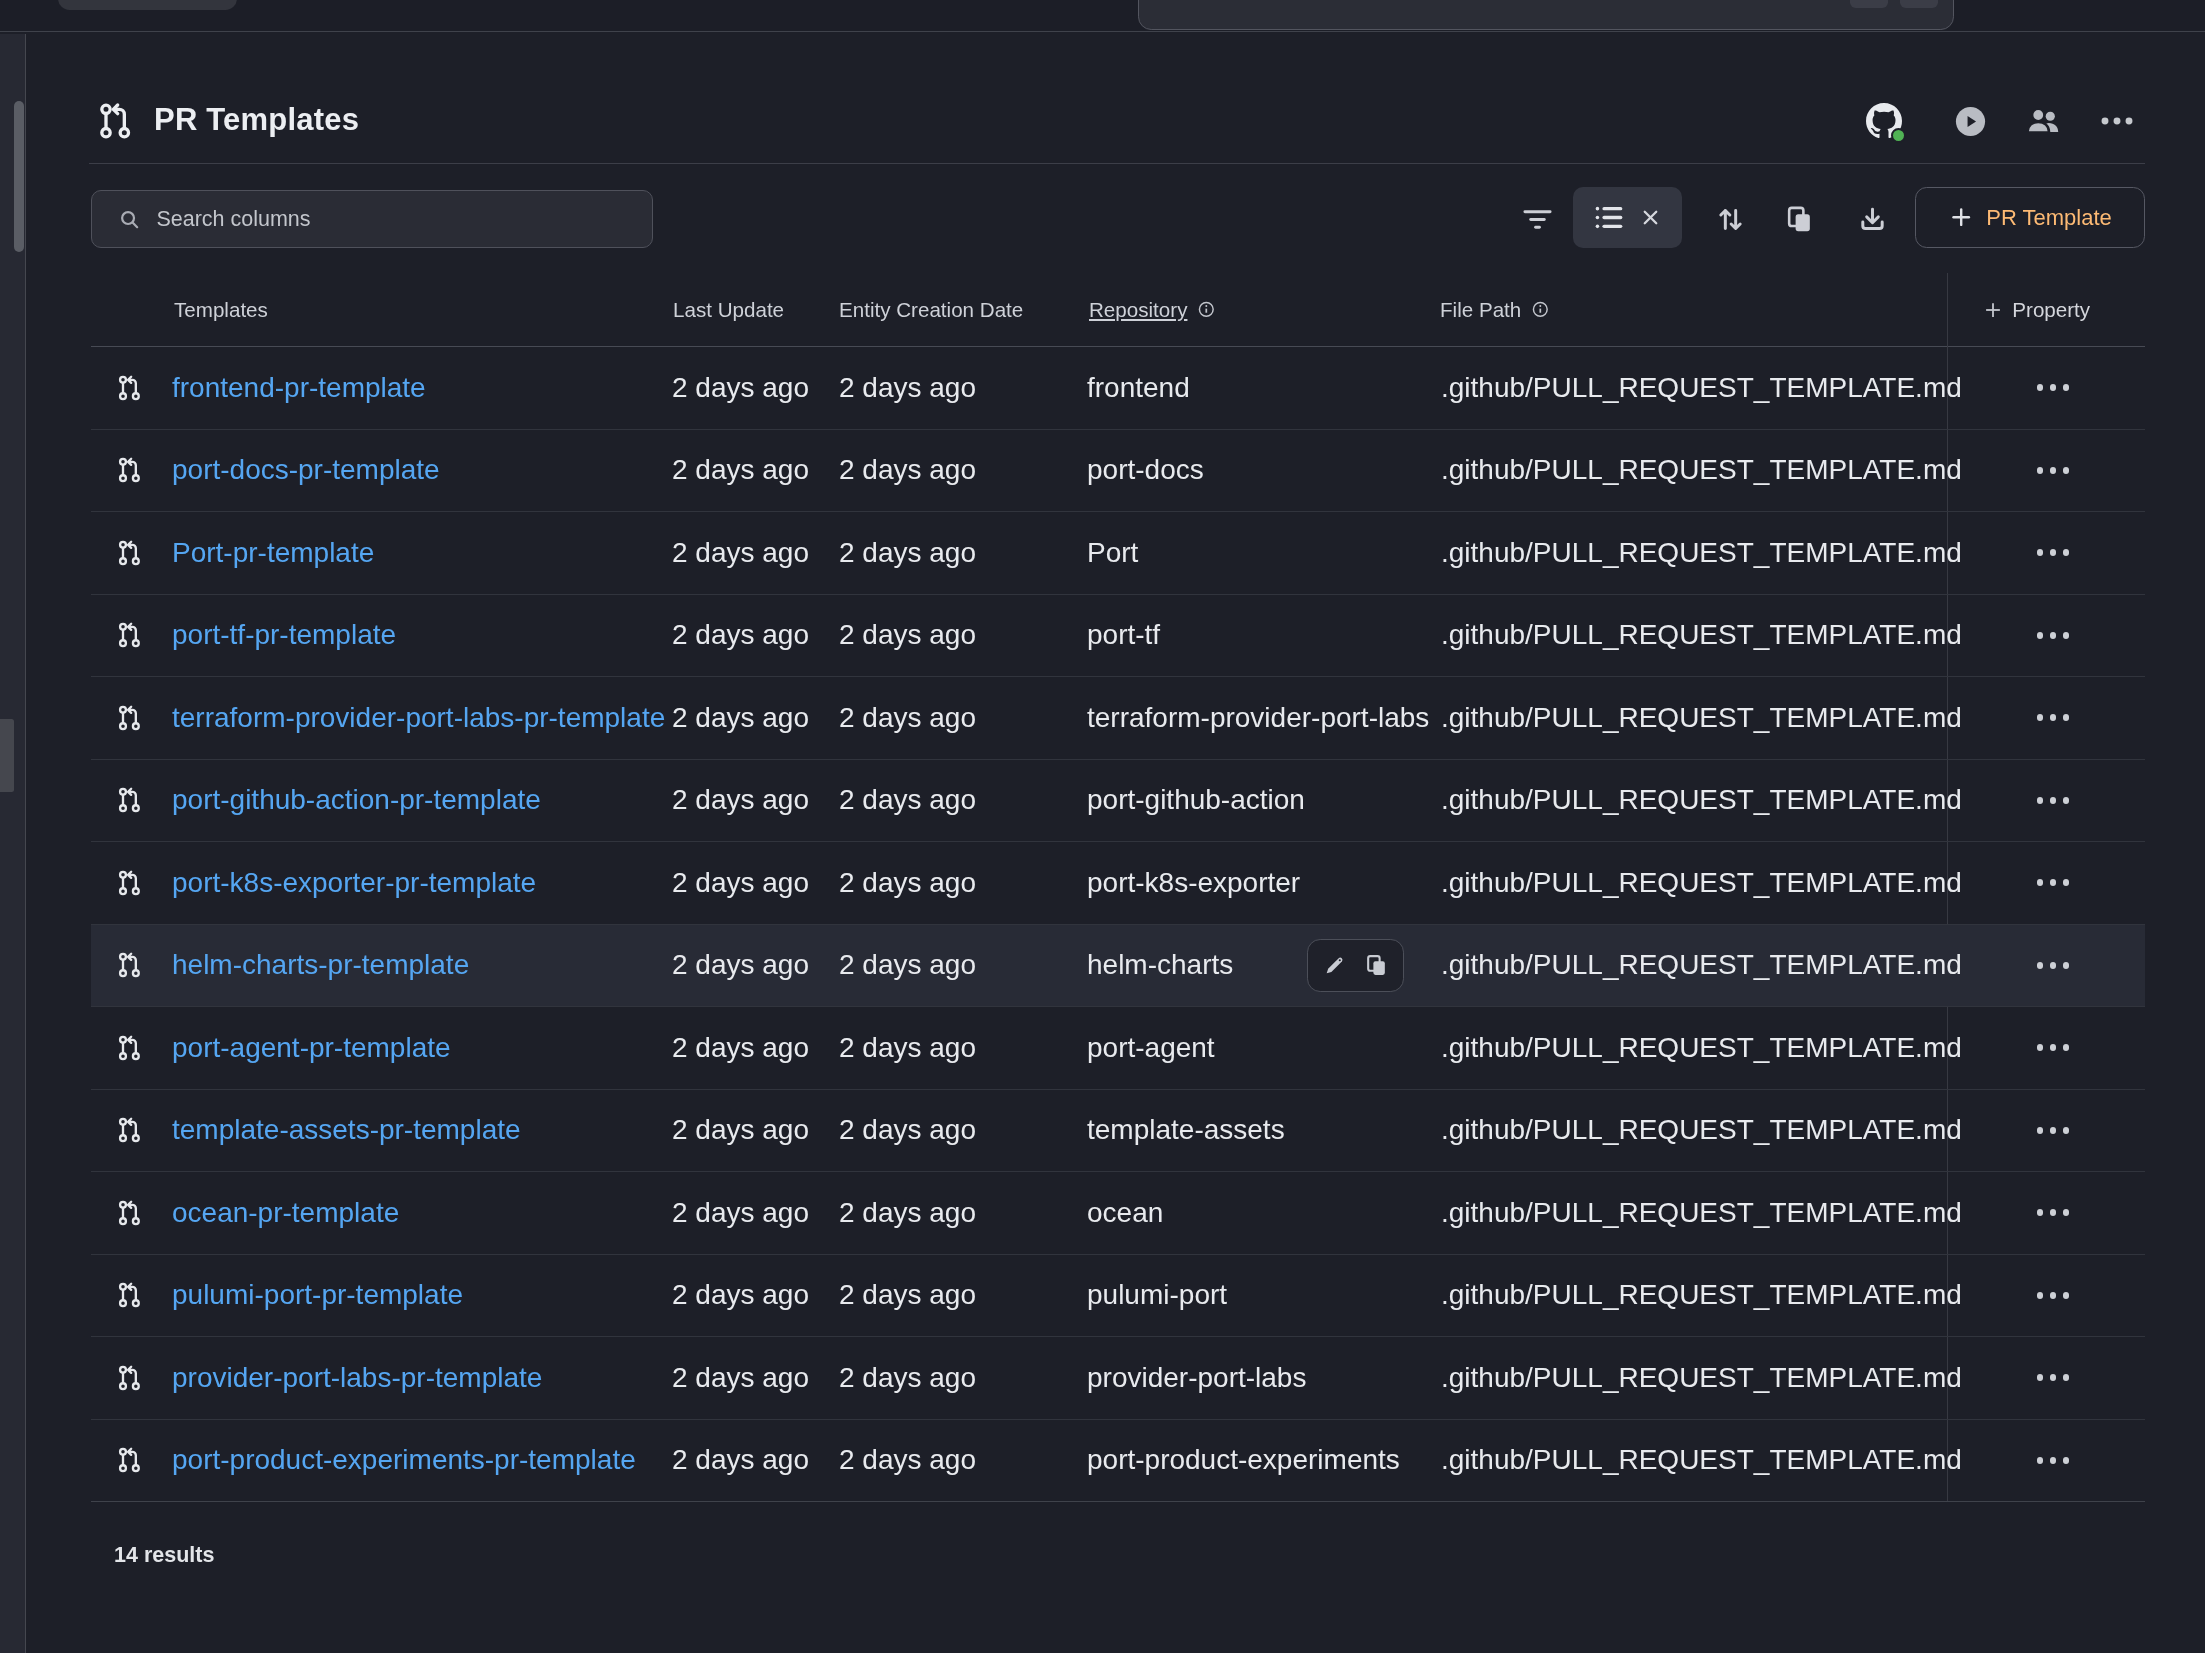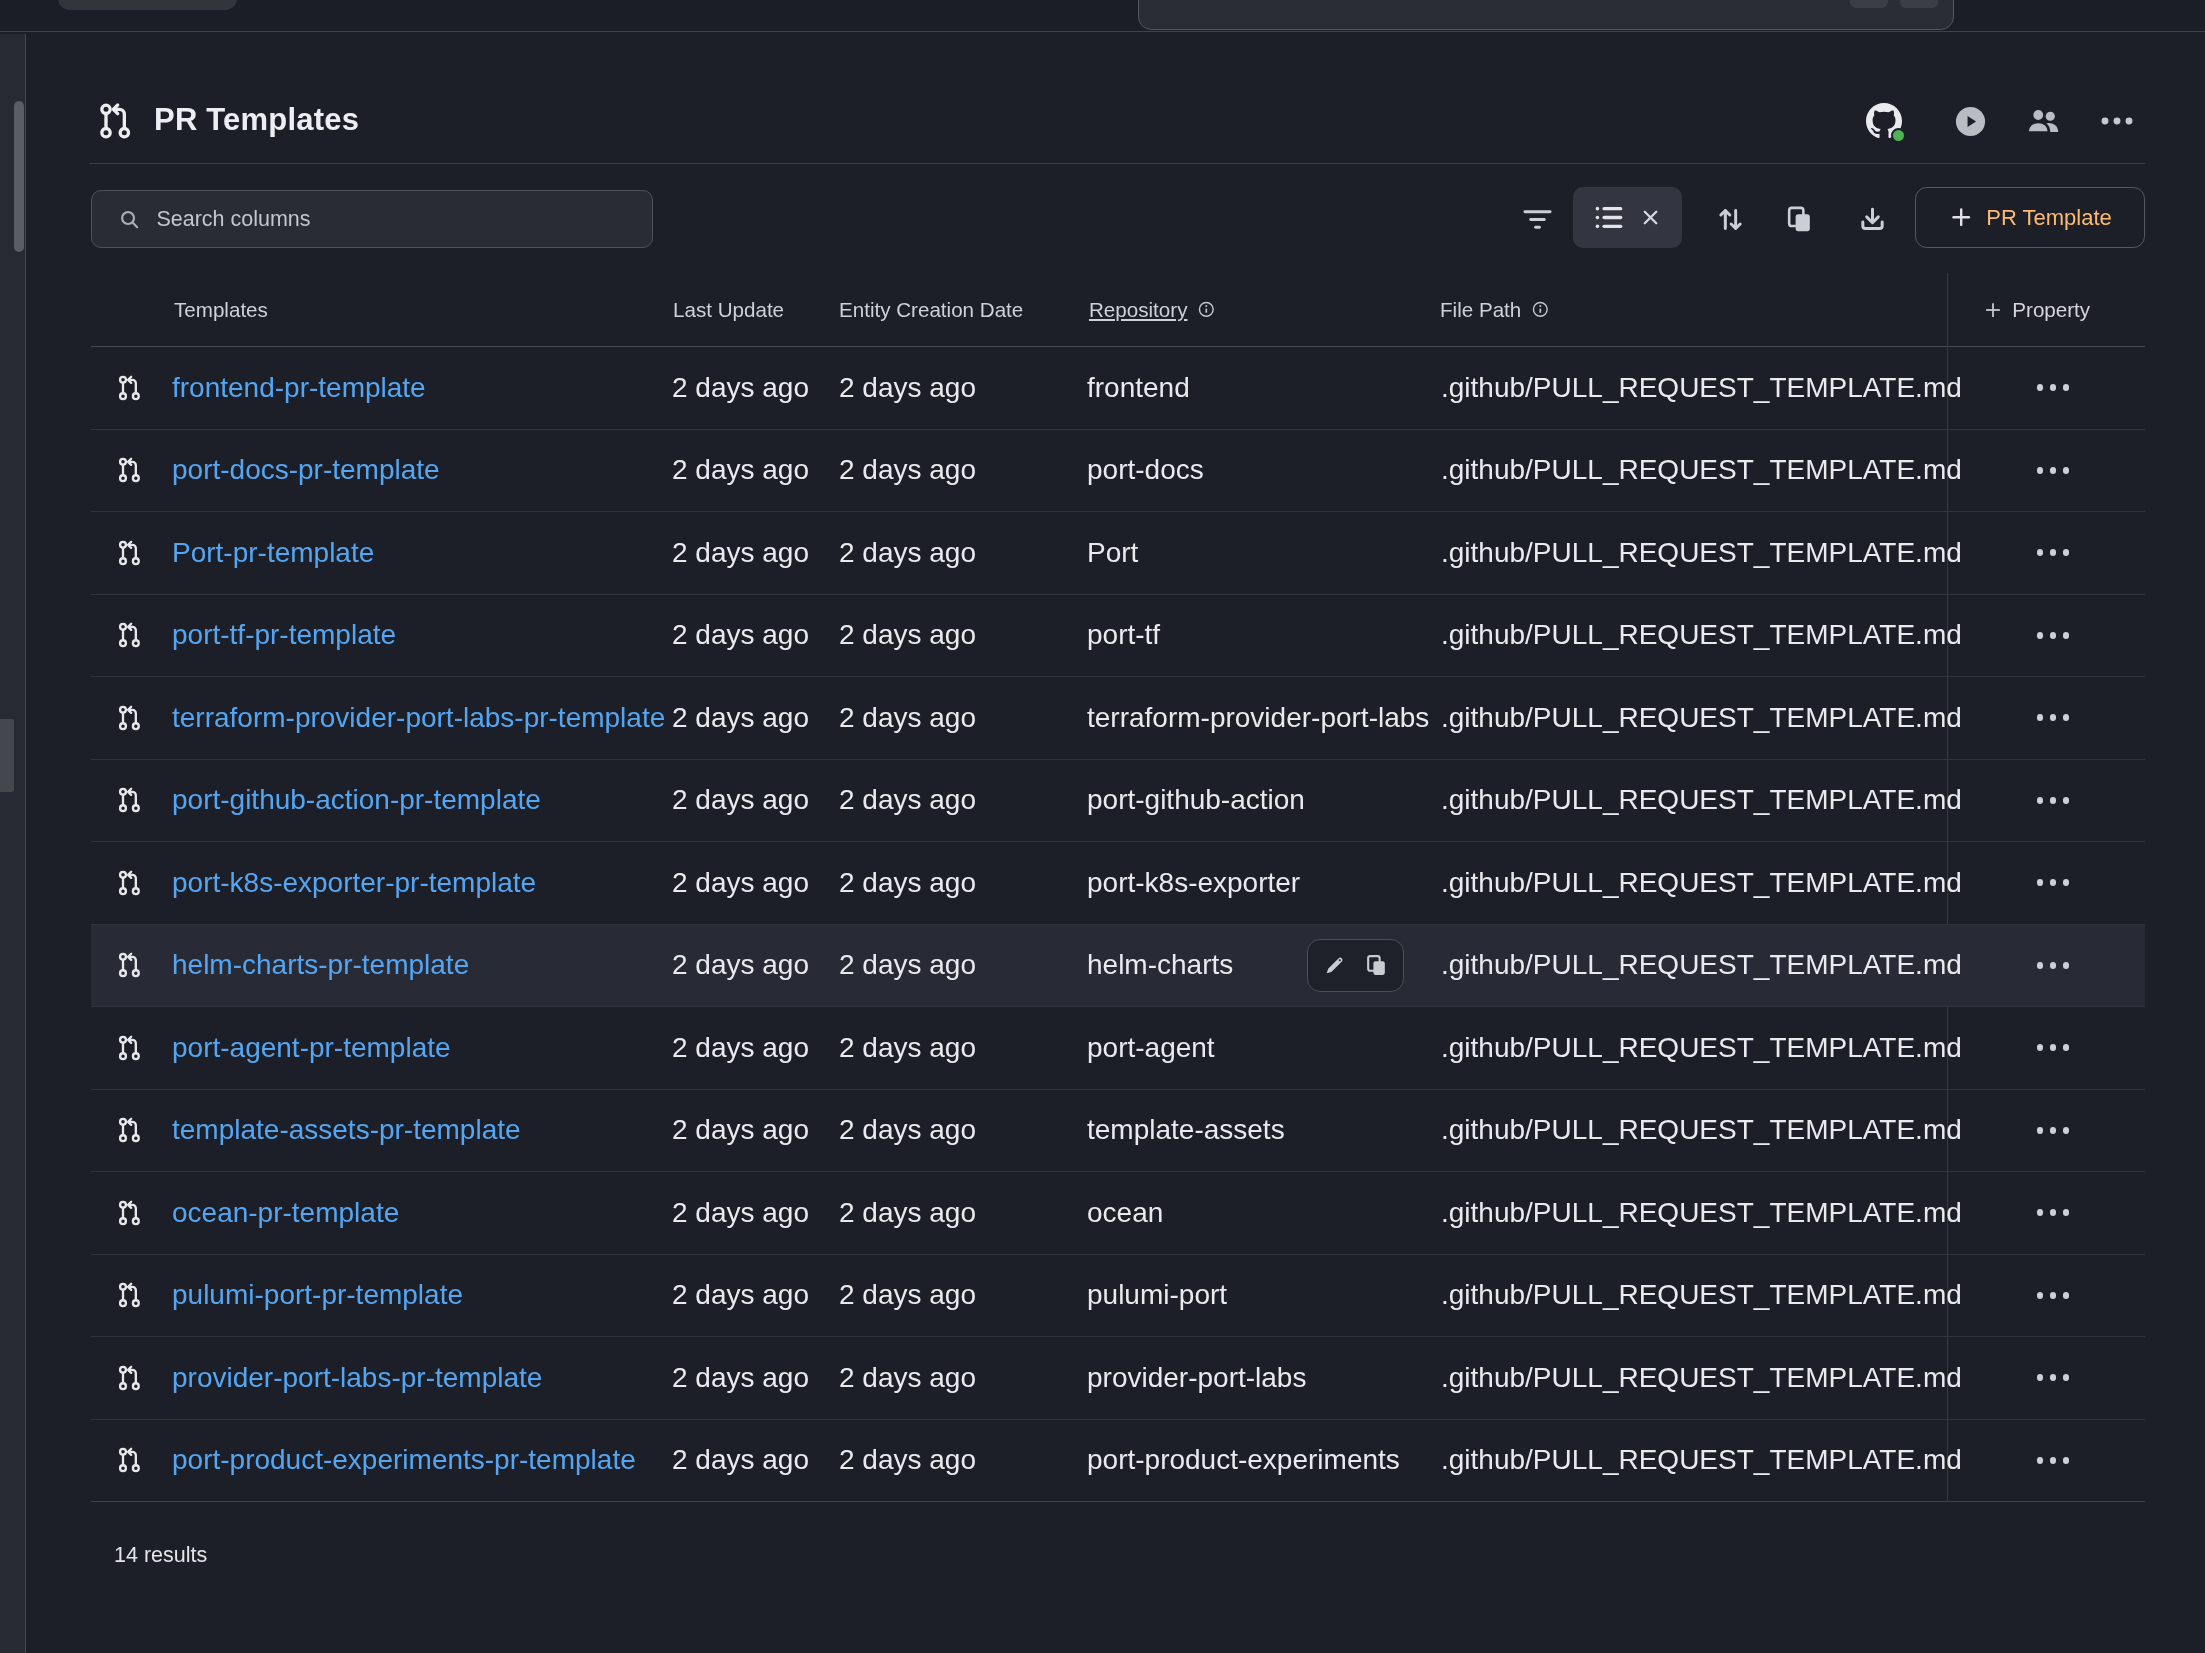--- a/index.html
+++ b/index.html
@@ -68,21 +68,21 @@
   .cell.identifier { left:81px; color:#55a6f2; text-decoration:none; cursor:pointer; }
   .cell.last-update { left:581px; }
   .cell.created { left:748px; }
   .cell.repo { left:996px; }
   .cell.path { left:1350px; }
   .row-menu { position:absolute; left:1937px; top:0; width:50px; height:100%; display:flex; align-items:center; justify-content:center; gap:6.6px; cursor:pointer; }
   .row-menu i { width:6.6px; height:6.6px; border-radius:50%; background:#cdd0d6; }
   .hover-popup { position:absolute; left:1216px; top:14px; width:97px; height:53px; border-radius:13.2px; background:#1f212a; border:1.7px solid #4c4f59; display:none; align-items:center; justify-content:center; gap:16.5px; }
   .hover-popup .pp-icon { width:25px; height:25px; color:#c9ccd3; cursor:pointer; }
 
-  .results-count { position:absolute; left:114px; top:1543px; font-size:21.5px; font-weight:400; color:#e3e5e9; }
+  .results-count { position:absolute; left:114px; top:1543px; font-size:21.5px; font-weight:700; color:#e3e5e9; }
 </style>
 </head>
 <body>
 
 <div id="app">
 
   <div class="topbar">
     <div class="topbar-btn-partial"></div>
     <div class="global-search-partial"></div>
     <div class="key-hint k1"></div>

